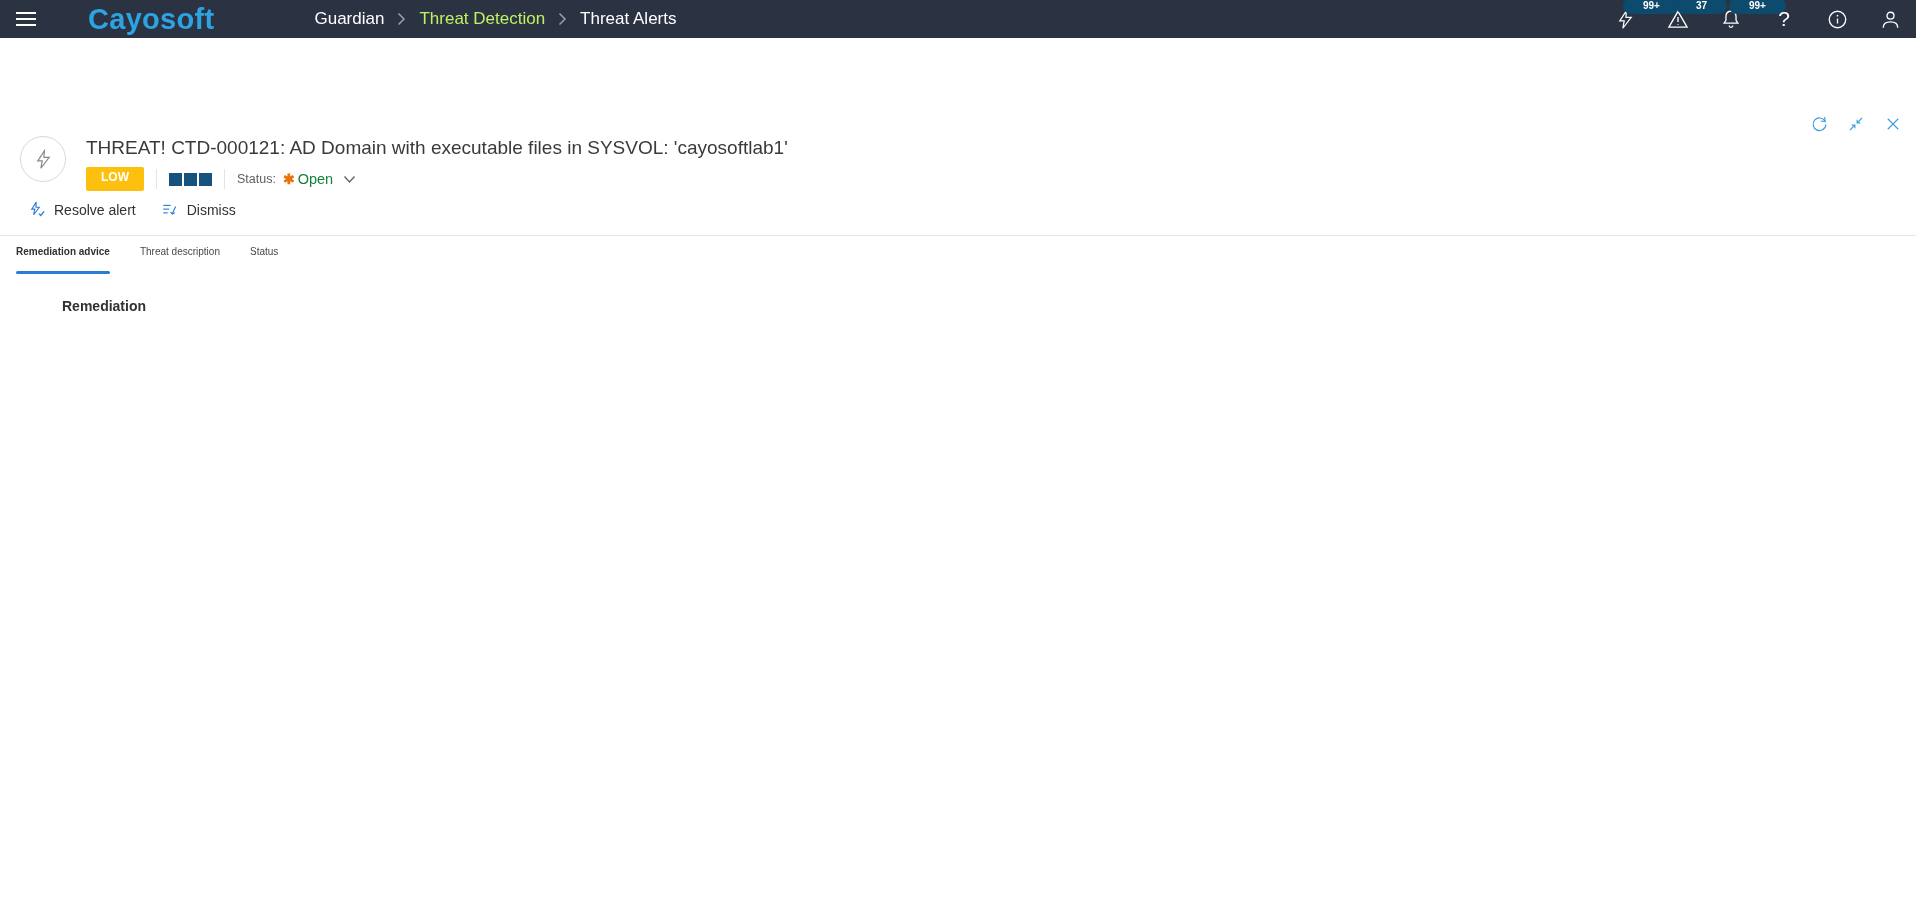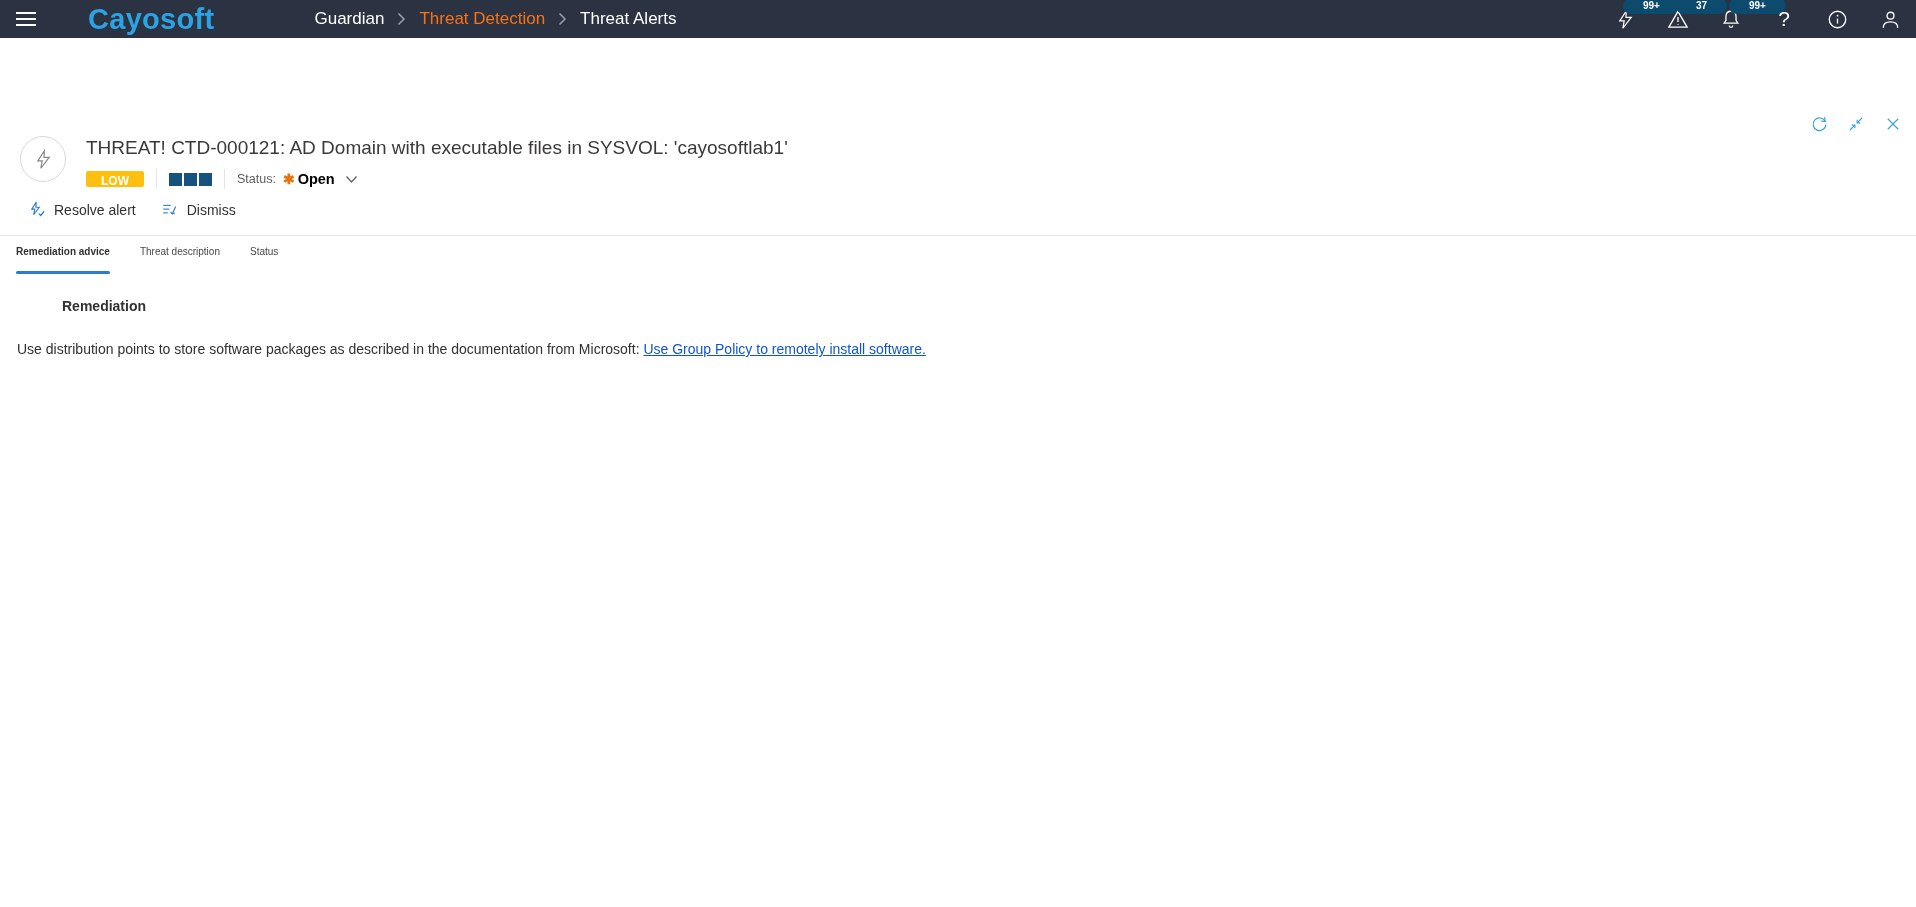--- a/index.html
+++ b/index.html
@@ -10,21 +10,21 @@
   .navbar { height:38px; background:#2b3242; display:flex; align-items:center; }
   .hamburger { width:48px; height:55px; margin-left:2px; background:none; border:none;
     display:flex; flex-direction:column; justify-content:center; align-items:center;
     gap:4px; cursor:pointer; }
   .hamburger span { display:block; width:20px; height:2px; background:#ffffff; }
   .logo { color:#2ca3e2; font-size:29px; font-weight:bold; margin-left:38px;
     letter-spacing:.3px; cursor:pointer; }
   .breadcrumb { display:flex; margin-left:100px; gap:13px;
     font-size:17px; }
   .bc-item { color:#ffffff; cursor:pointer; }
-  .bc-item.dim { color:#f97316; }
+  .bc-item.dim { color:#bef264; }
   .bc-sep { display:flex; align-items:center; }
   .nav-icons { margin-left:auto; display:flex; align-items:center; gap:27px;
     padding-right:13px; }
   .nav-icon-btn { position:relative; width:26px; height:30px; background:none;
     border:none; cursor:pointer; display:flex; align-items:center; justify-content:center; }
   .nav-icon-btn svg { stroke:#ffffff; fill:none; stroke-width:1.4; }
   .nav-badge { position:absolute; top:-6px; left:11px; background:#0c4a6e; color:#fff;
     font-size:10px; font-weight:bold; line-height:1; padding:3px 20px; border-radius:9px;
     min-width:11px; text-align:center; }
   .help-glyph { color:#fff; font-size:21px; font-weight:400; }
@@ -37,28 +37,28 @@
   .ctl-btn svg { stroke:#38a0dc; fill:none; stroke-width:1.5; }
 
   .alert-header { position:absolute; top:98px; left:20px; display:flex; }
   .avatar { width:46px; height:46px; border:1px solid #d8d8d8; border-radius:50%;
     display:flex; align-items:center; justify-content:center; background:#fff; }
   .avatar svg { stroke:#8a8886; fill:none; stroke-width:1.4; }
   .alert-info { margin-left:20px; padding-top:1px; }
   .alert-title { font-size:19px; font-weight:400; color:#3b3a39; }
   .alert-meta { display:flex; align-items:center; margin-top:10px; height:20px; }
   .sev-badge { background:#fdc00f; color:#ffffff; font-weight:bold; font-size:12px;
-    height:16px; line-height:20px; padding:0 15px; border-radius:2px; }
+    height:24px; line-height:20px; padding:0 15px; border-radius:2px; }
   .meta-div { width:1px; height:20px; background:#e4e4e4; margin:0 12px; }
   .sev-blocks { display:flex; gap:2px; }
   .sev-block { width:13px; height:13px; background:#15527d; }
   .status-group { display:flex; align-items:center; cursor:pointer;text-align:right; }
   .status-label { font-size:12.5px; color:#605e5c; }
   .status-asterisk { color:#e8730c; font-size:14px; font-weight:bold; margin:0 3px 0 7px; }
-  .status-value { font-size:14.5px; font-weight:bold; color:#000000; }
+  .status-value { font-size:14.5px; font-weight:normal; color:#15803d; }
   .status-chevron { margin-left:10px; display:flex; align-items:center; }
   .status-chevron svg { stroke:#666; fill:none; stroke-width:1.4; }
 
   .toolbar { position:absolute; top:162px; left:28px; display:flex; align-items:center;
     gap:25px; }
   .toolbar-btn { display:flex; align-items:center; gap:8px; font-size:14px; color:#323130;
     background:none; border:none; cursor:pointer; font-family:inherit; }
   .toolbar-btn svg { stroke:#2b7cd3; fill:none; stroke-width:1.5; }
 
   .tabs-divider { position:absolute; top:197px; left:0; width:100%; height:1px;
@@ -223,15 +223,14 @@
   <div class="tabs-divider"></div>
 
   <div class="tabs">
     <button class="tab active">Remediation advice</button>
     <button class="tab">Threat description</button>
     <button class="tab">Status</button>
   </div>
 
   <div class="content-heading">Remediation</div>
 
-  <div class="content-para"><span>Use distribution points to store software packages as described in the documentation from Microsoft: </span><a class="content-link">Use Group Policy to remotely install software.</a></div>
 
 </main>
 
 </body></html>

